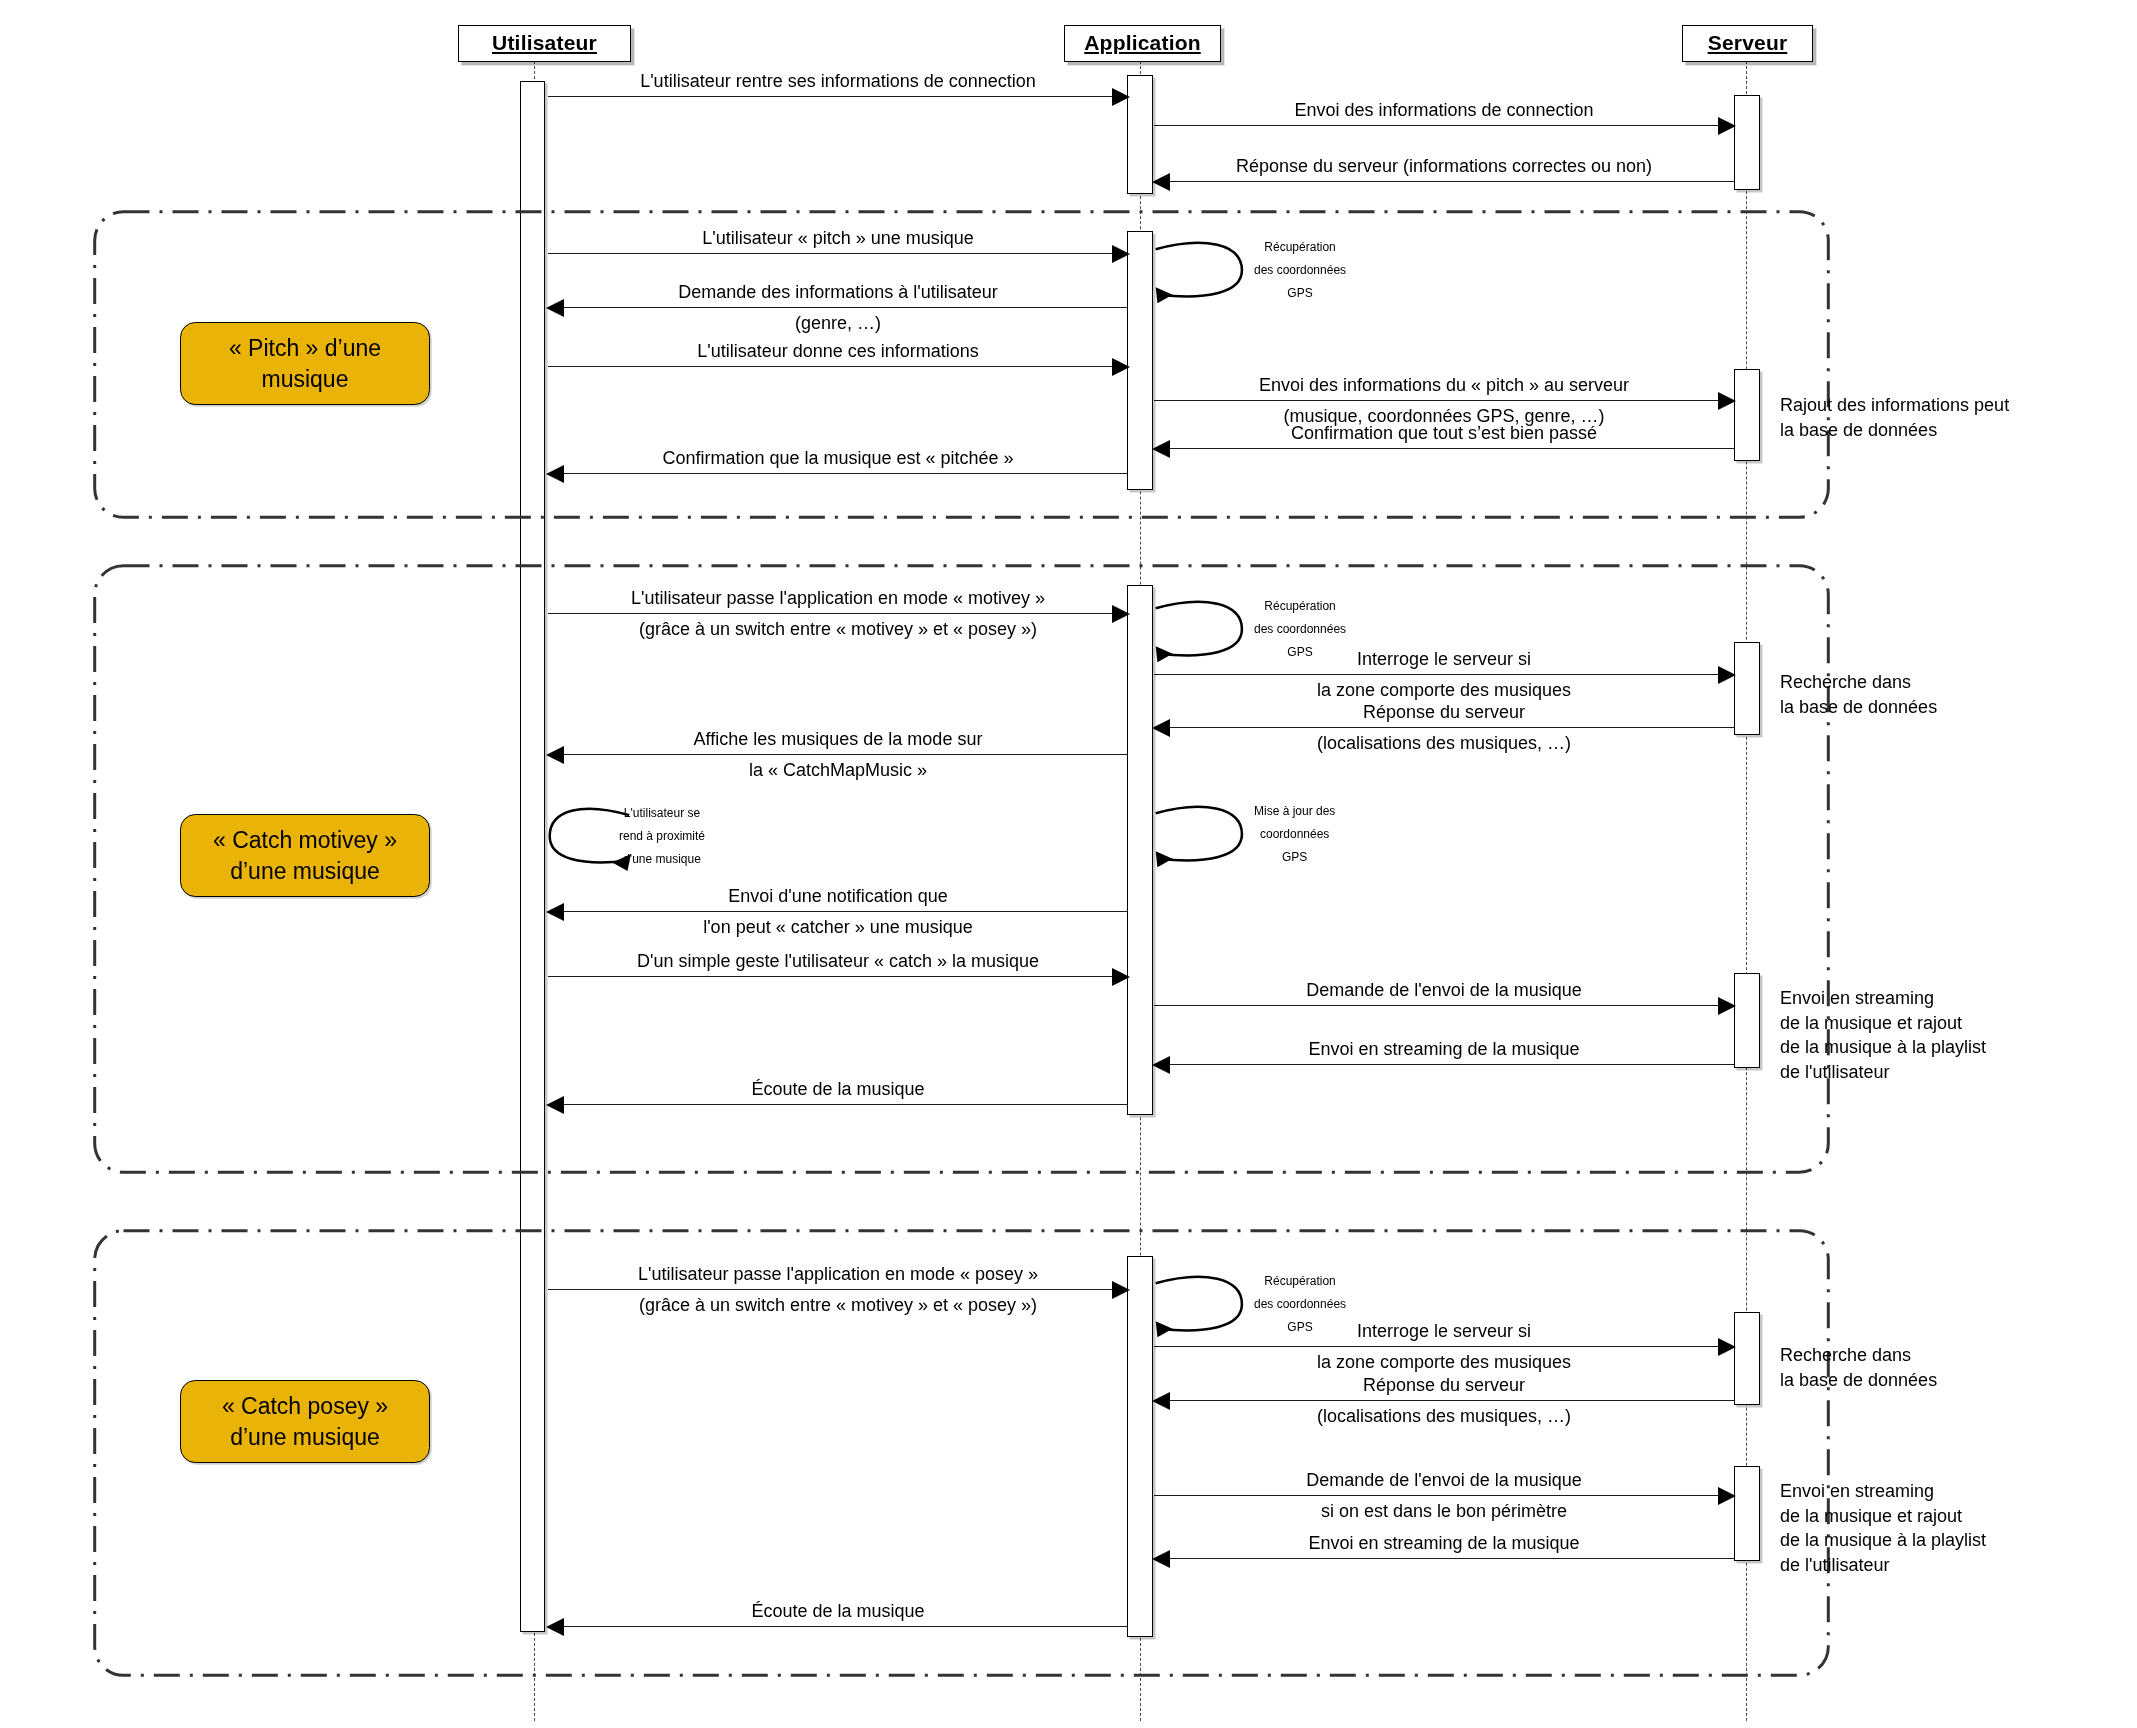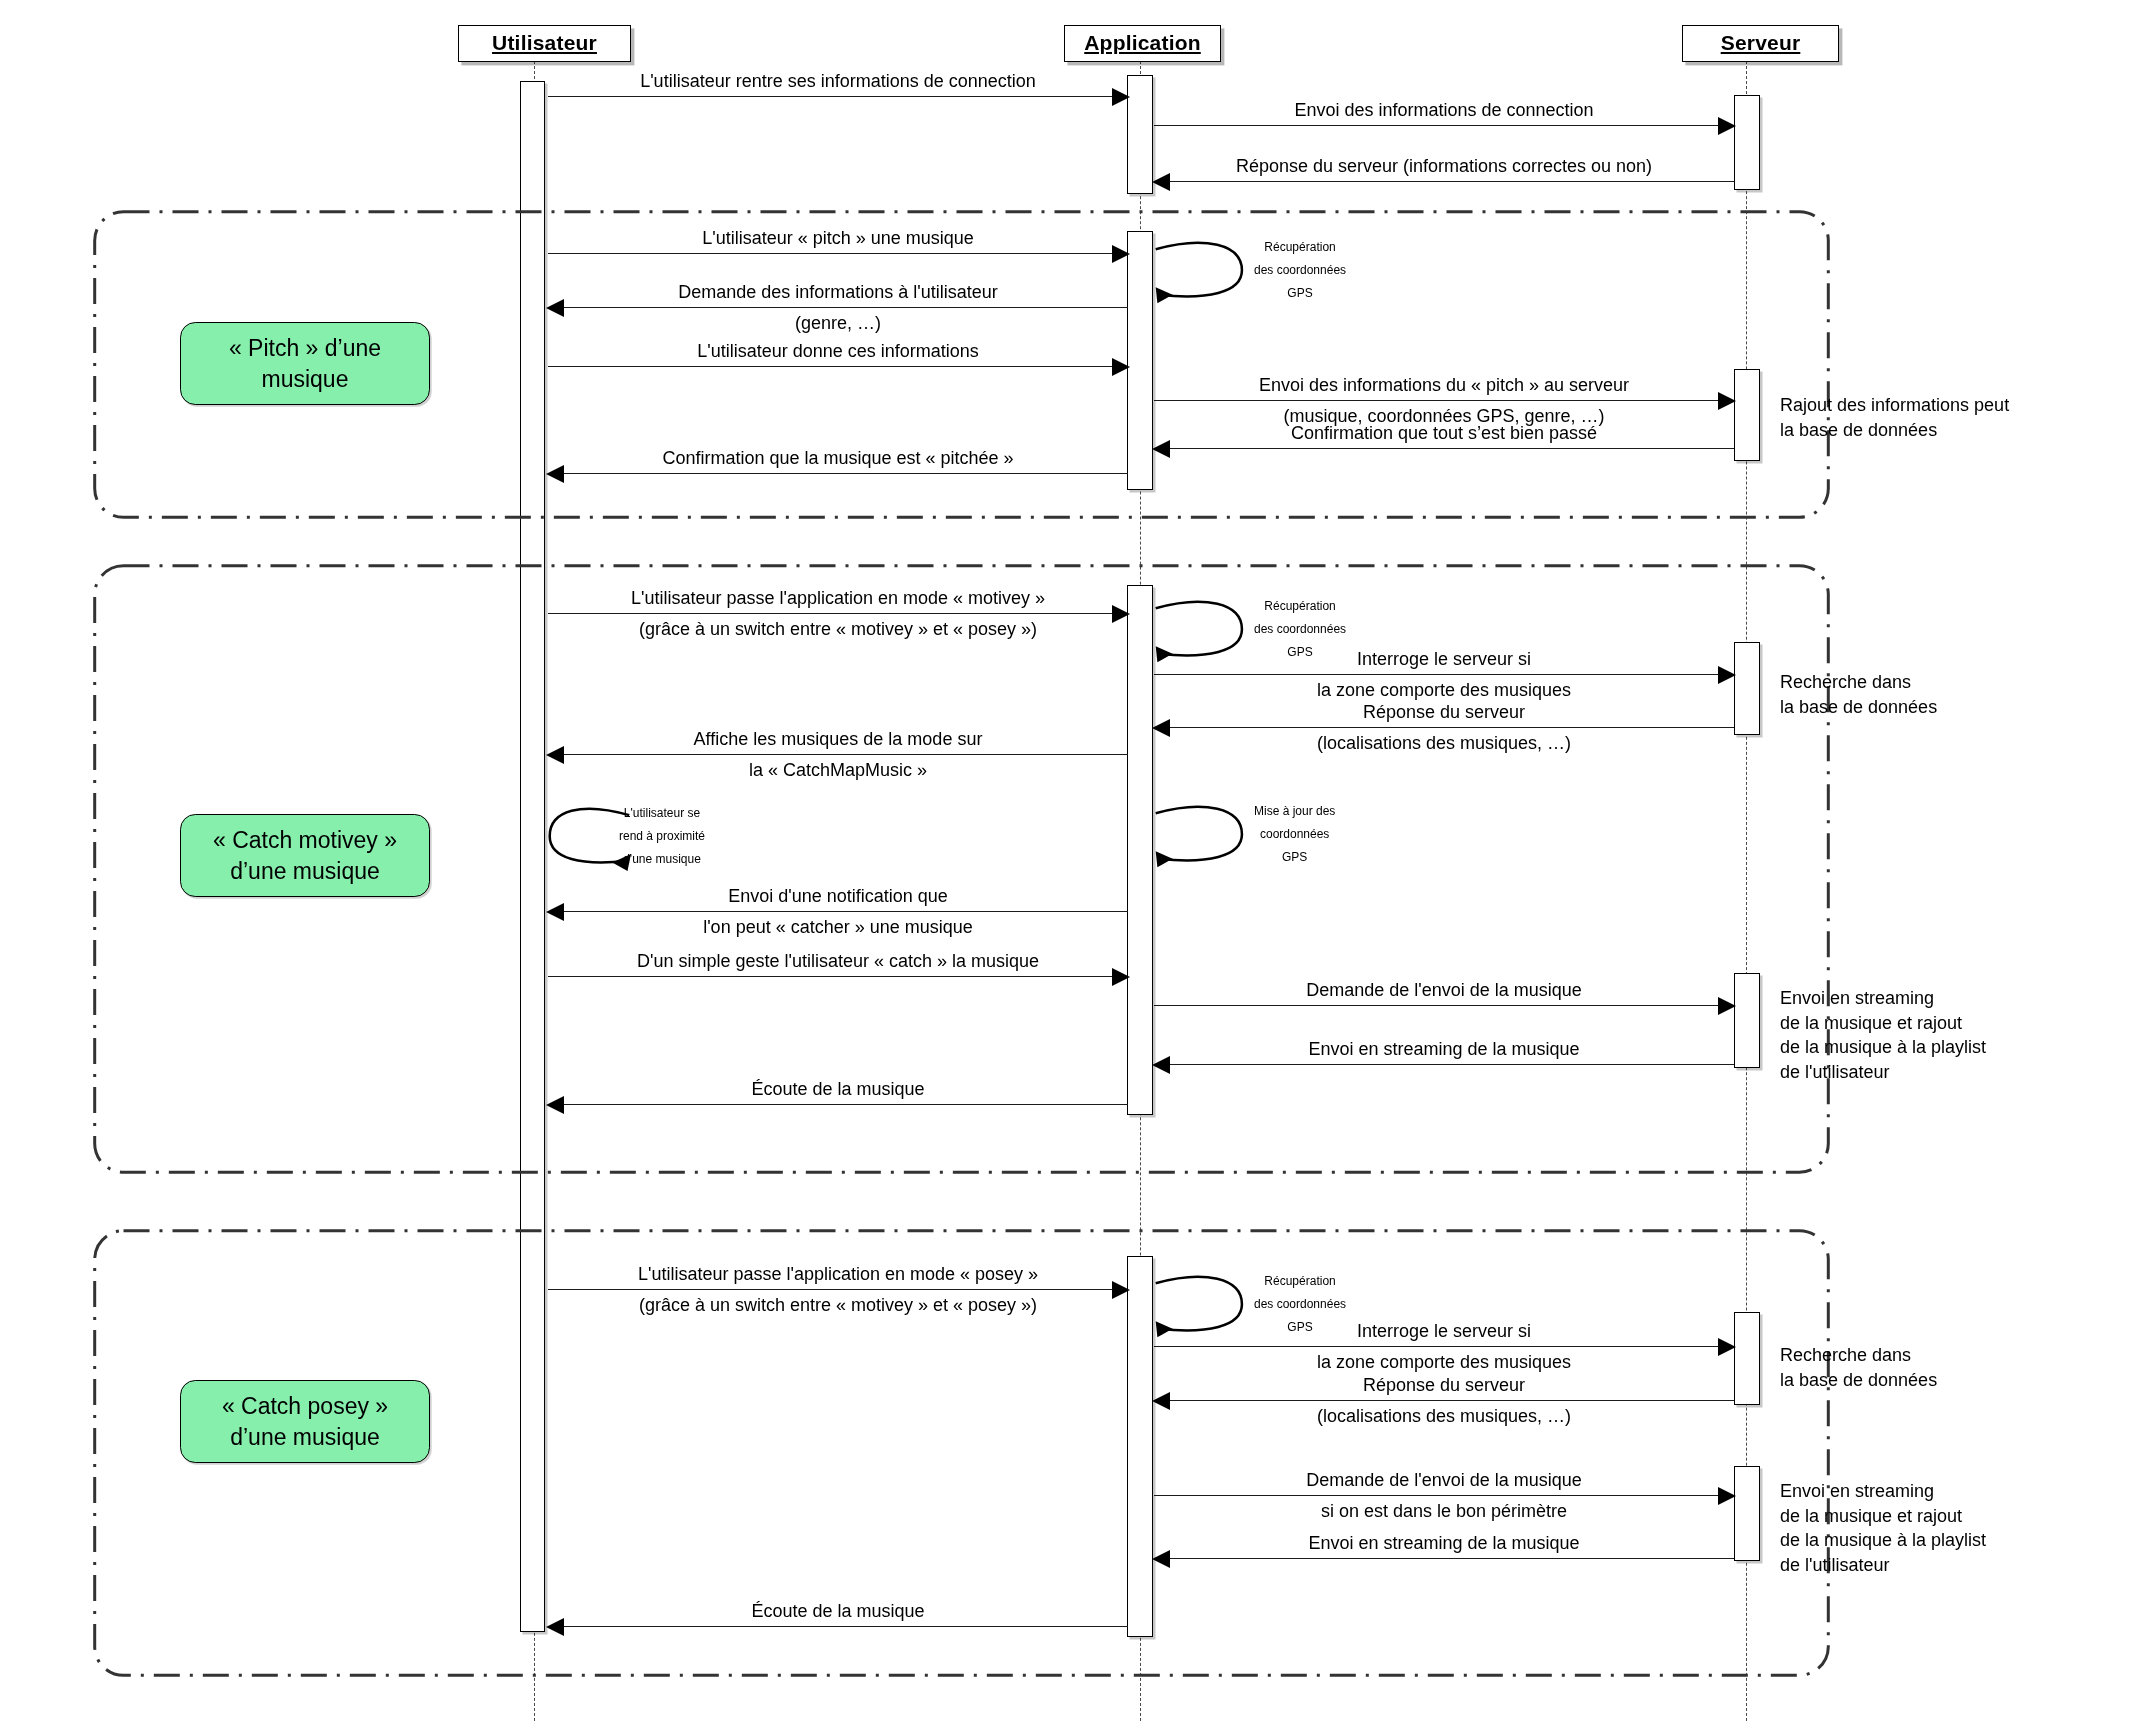--- a/index.html
+++ b/index.html
@@ -52,21 +52,21 @@
     background:transparent;
     pointer-events:none;
   }
   .fragment svg{display:block;width:100%;height:100%;overflow:visible;}
   
   .frag-label{
     position:absolute;
     box-sizing:border-box;
     border:1.7px solid #000;
     border-radius:15.3px;
-    background:#86efac;
+    background:#eab308;
     display:flex;
     align-items:center;
     justify-content:center;
     text-align:center;
     font-size:23px;
     line-height:30.5px;
     padding:3.4px 8.5px;
     box-shadow:1.7px 1.7px 0 rgba(0,0,0,0.18);
   }
   
@@ -138,21 +138,21 @@
   <div class="lifeline" style="left:534px;top:51px;height:1670px;"></div>
   <div class="lifeline" style="left:1140px;top:51px;height:1670px;"></div>
   <div class="lifeline" style="left:1746px;top:51px;height:1670px;"></div>
 
   <div class="actor-box" style="left:458px;top:25.4px;width:173px;">
     <span>Utilisateur</span>
   </div>
   <div class="actor-box" style="left:1064px;top:25.4px;width:157px;">
     <span>Application</span>
   </div>
-  <div class="actor-box" style="left:1682px;top:25.4px;width:157px;">
+  <div class="actor-box" style="left:1682px;top:25.4px;width:131px;">
     <span>Serveur</span>
   </div>
 
   <div class="activation" style="left:520px;top:81px;width:25.4px;height:1551px;"></div>
 
   <div class="activation" style="left:1127px;top:75px;width:26px;height:119px;"></div>
   <div class="activation" style="left:1127px;top:231px;width:26px;height:259px;"></div>
   <div class="activation" style="left:1127px;top:585px;width:26px;height:530px;"></div>
   <div class="activation" style="left:1127px;top:1256px;width:26px;height:381px;"></div>
 

